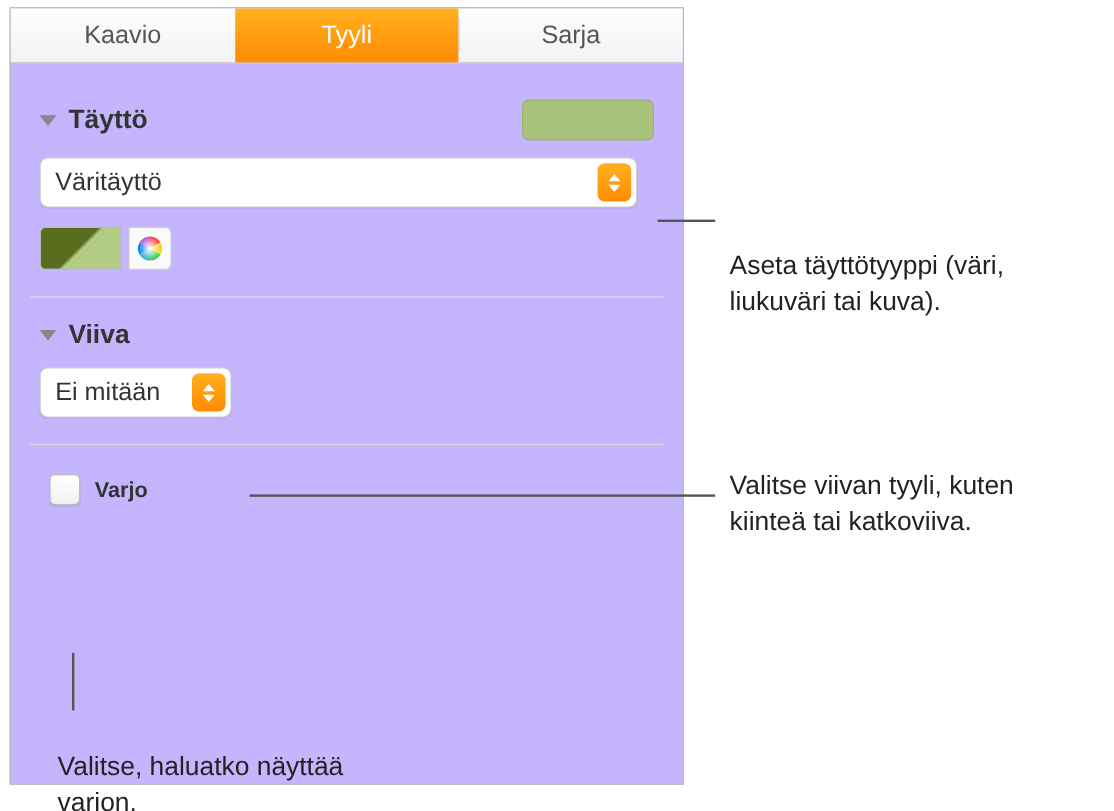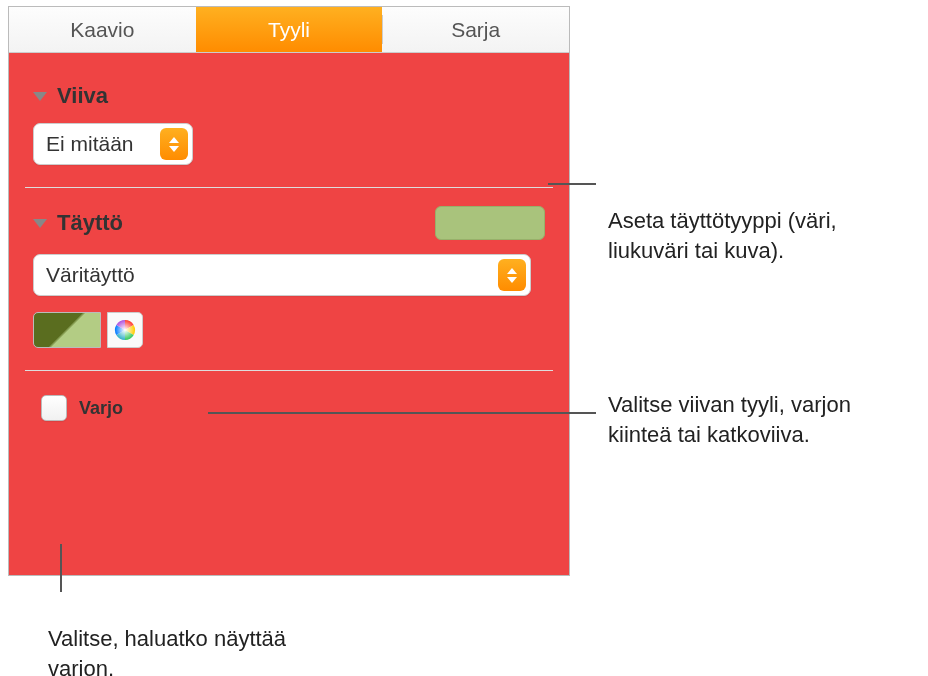--- a/index.html
+++ b/index.html
@@ -14,23 +14,23 @@
       background: #fff;
       width: 928px;
       height: 676px;
       position: relative;
     }
     .panel {
       position: absolute;
       left: 8px;
       top: 6px;
       width: 562px;
-      height: 570px;
+      height: 648px;
       border: 1px solid #bbb;
-      background: #ef4444;
+      background: #c4b5fd;
     }
     .tabs {
       display: flex;
       height: 46px;
       border-bottom: 1px solid #ccc;
       background: linear-gradient(#fdfdfd, #f3f3f3);
     }
     .tab {
       flex: 1;
       display: flex;
@@ -215,35 +215,20 @@
     </div>
     <div class="tab active">
       <span>Tyyli</span>
     </div>
     <div class="tab">
       <span>Sarja</span>
     </div>
   </div>
 
   <div class="panel-body">
-
-    <div class="section">
-      <div class="section-header">
-        <div class="disclosure"></div>
-        <div class="section-title">Viiva</div>
-      </div>
-
-      <div class="popup line-popup">
-        <span class="popup-text">Ei mitään</span>
-        <span class="popup-arrows">
-          <span class="up"></span>
-            <span class="down"></span>
-        </span>
-      </div>
-    </div>
 
     <div class="section">
       <div class="section-header header-flex">
         <div style="display:flex;align-items:center;">
           <div class="disclosure"></div>
           <div class="section-title">Täyttö</div>
         </div>
         <div class="color-swatch-lg"></div>
       </div>
 
@@ -272,29 +257,44 @@
               <path d="M0,10 A10,10 0 0,1 -8.66,5 L0,0 Z" fill="#30b0c7"></path>
               <path d="M-8.66,5 A10,10 0 0,1 -8.66,-5 L0,0 Z" fill="#007aff"></path>
               <path d="M-8.66,-5 A10,10 0 0,1 0,-10 L0,0 Z" fill="#af52de"></path>
               <circle r="10" fill="url(#cw)"></circle>
             </g>
           </svg>
         </div>
       </div>
     </div>
 
+    <div class="section">
+      <div class="section-header">
+        <div class="disclosure"></div>
+        <div class="section-title">Viiva</div>
+      </div>
+
+      <div class="popup line-popup">
+        <span class="popup-text">Ei mitään</span>
+        <span class="popup-arrows">
+          <span class="up"></span>
+            <span class="down"></span>
+        </span>
+      </div>
+    </div>
+
     <div class="section" style="border-top:1px solid #ddd;">
       <div class="checkbox-row">
         <div class="checkbox"></div>
         <div class="checkbox-label">Varjo</div>
       </div>
     </div>
 
   </div>
 </div>
 
 <div class="callout-line" style="left:548px; top:183px; width:48px; height:1.5px;"></div>
 <div class="callout-line" style="left:208px; top:412px; width:388px; height:1.5px;"></div>
 <div class="callout-line" style="left:60px; top:544px; width:1.5px; height:48px;"></div>
 
 <div class="callout" style="left:608px; top:158px; width:300px;margin-top:48px;">Aseta täyttötyyppi (väri, liukuväri tai kuva).</div>
-<div class="callout" style="left:608px; top:390px; width:300px;">Valitse viivan tyyli, varjon kiinteä tai katkoviiva.</div>
+<div class="callout" style="left:608px; top:390px; width:300px;">Valitse viivan tyyli, kuten kiinteä tai katkoviiva.</div>
 <div class="callout" style="left:48px; top:624px; width:260px;">Valitse, haluatko näyttää varjon.</div>
 
 </body></html>

